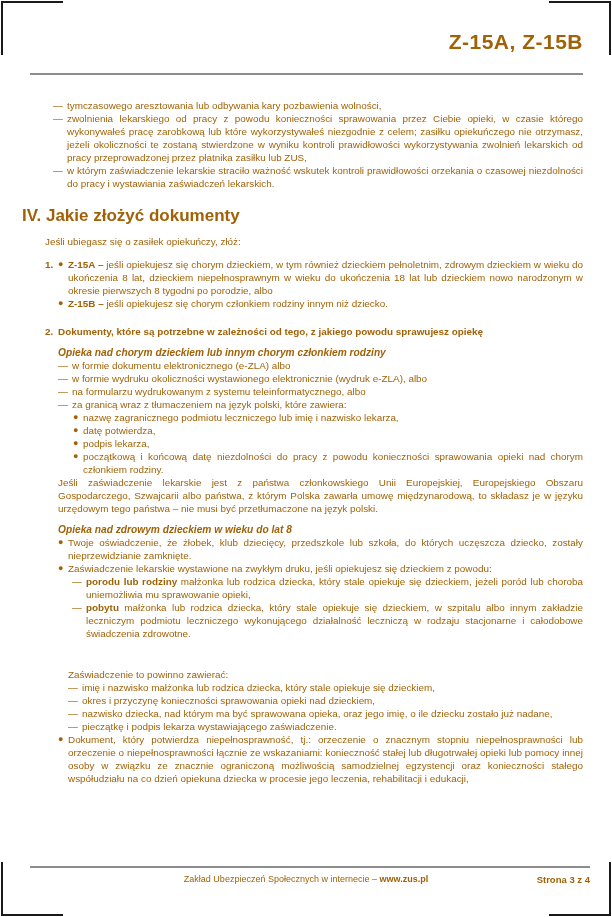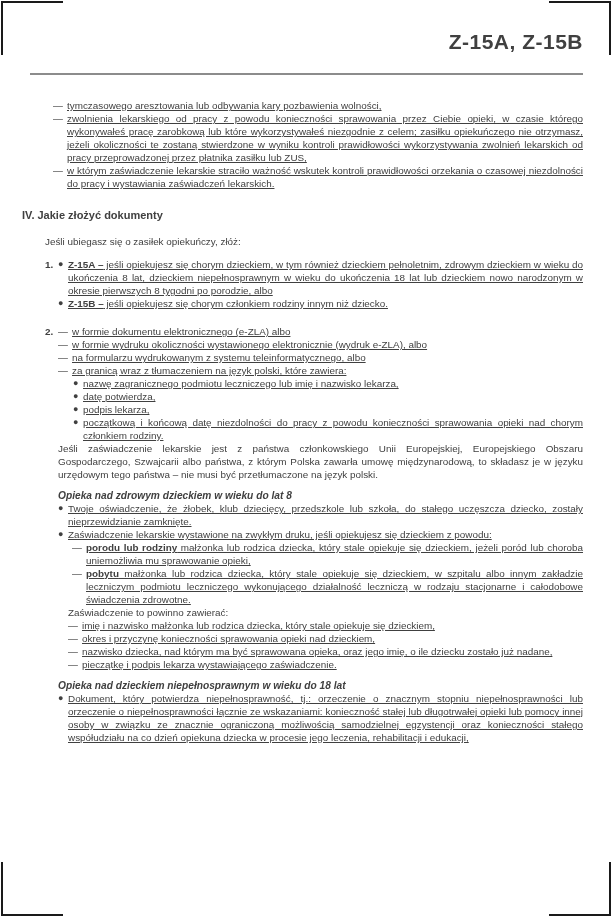--- a/index.html
+++ b/index.html
@@ -1,21 +1,21 @@
 <!DOCTYPE html>
 <html lang="pl"><head>
 <meta charset="utf-8">
 <style>
   html,body{margin:0;padding:0;background:#e8e8e8;}
   .page{
     position:relative;
     width:612px;height:917px;
     background:#ffffff;
     font-family:"Liberation Sans","DejaVu Sans",sans-serif;
-    color:#404040;
+    color:#a16207;
     overflow:hidden;
     box-sizing:border-box;
   }
   
   .cm{position:absolute;width:60px;height:52px;}
   .cm.tl{top:1px;left:1px;border-top:2px solid #1a1a1a;border-left:2px solid #1a1a1a;}
   .cm.tr{top:1px;right:1px;border-top:2px solid #1a1a1a;border-right:2px solid #1a1a1a;}
   .cm.bl{bottom:1px;left:1px;border-bottom:2px solid #1a1a1a;border-left:2px solid #1a1a1a;}
   .cm.br{bottom:1px;right:1px;border-bottom:2px solid #1a1a1a;border-right:2px solid #1a1a1a;}
 
@@ -32,47 +32,47 @@
   .rule{height:2px;background:#8c8c8c;border:0;margin:19px 0 0 8px;width:553px;}
 
   .body-text{font-size:9.9px;line-height:13px;}
   .just{text-align:justify;}
   .b{font-weight:bold;}
 
   
   .li{display:flex;}
   .li .m{flex:0 0 14px;}
   .li .mb{flex:0 0 10px;font-size:9px;}
-  .li .t{flex:1 1 auto;text-align:justify;text-decoration:underline;}
+  .li .t{flex:1 1 auto;text-align:justify;}
   .li .t.last{text-align:left;}
 
   .toplist{margin:24px 0 0 31px;}
 
   .sec-heading{
     margin:17px 0 0 0;
-    font-size:11px;
+    font-size:17px;
     font-weight:bold;
     line-height:17px;
   }
   .intro{margin:11px 0 0 23px;}
 
   .numitem{display:flex;margin:10px 0 0 23px;}
   .numitem.gap{margin-top:15px;}
   .numitem .num{flex:0 0 13px;font-weight:bold;}
   .numitem .ibody{flex:1 1 auto;}
   .item-title{font-weight:bold;}
 
   .sub-heading{
     font-weight:bold;font-style:italic;
     margin-top:8px;
     font-size:10.2px;
   }
   .nest1{margin-left:15px;}   
   .nest2{margin-left:14px;}   
-  .nest3{margin-left:10px;}   
+  .nest3{margin-left:10px;margin-top:28px;}   
 
   .footer{position:absolute;top:866px;left:22px;width:568px;font-size:9px;line-height:11px;}
   .footer .rulef{height:2px;background:#8c8c8c;margin-left:8px;width:560px;}
   .footer .row{position:relative;margin-top:6px;text-align:center;}
   .footer .page-num{position:absolute;right:0;top:0;font-weight:bold;font-size:9.5px;}
 </style>
 </head>
 <body>
 
 <div class="page">
@@ -116,21 +116,23 @@
         <div class="li">
           <span class="mb">●</span>
           <div class="t last"><span class="b">Z-15B –</span><span> jeśli opiekujesz się chorym członkiem rodziny innym niż dziecko.</span></div>
         </div>
       </div>
     </div>
 
     <div class="numitem gap">
       <span class="num">2.</span>
       <div class="ibody">
-
+        <div class="item-title">Dokumenty, które są potrzebne w zależności od tego, z jakiego powodu sprawujesz opiekę</div>
+
+        <div class="sub-heading">Opieka nad chorym dzieckiem lub innym chorym członkiem rodziny</div>
 
         <div class="li">
           <span class="m">—</span>
           <div class="t last">w formie dokumentu elektronicznego (e-ZLA) albo</div>
         </div>
         <div class="li">
           <span class="m">—</span>
           <div class="t last">w formie wydruku okoliczności wystawionego elektronicznie (wydruk e-ZLA), albo</div>
         </div>
         <div class="li">
@@ -160,21 +162,21 @@
             <div class="t">początkową i końcową datę niezdolności do pracy z powodu konieczności sprawowania opieki nad chorym członkiem rodziny.</div>
           </div>
         </div>
 
         <div class="just">Jeśli zaświadczenie lekarskie jest z państwa członkowskiego Unii Europejskiej, Europejskiego Obszaru Gospodarczego, Szwajcarii albo państwa, z którym Polska zawarła umowę międzynarodową, to składasz je w języku urzędowym tego państwa – nie musi być przetłumaczone na język polski.</div>
 
         <div class="sub-heading">Opieka nad zdrowym dzieckiem w wieku do lat 8</div>
 
         <div class="li">
           <span class="mb">●</span>
-          <div class="t">Twoje oświadczenie, że żłobek, klub dziecięcy, przedszkole lub szkoła, do stałego uczęszcza dziecko, zostały nieprzewidzianie zamknięte.</div>
+          <div class="t">Twoje oświadczenie, że żłobek, klub dziecięcy, przedszkole lub szkoła, do których uczęszcza dziecko, zostały nieprzewidzianie zamknięte.</div>
         </div>
         <div class="li">
           <span class="mb">●</span>
           <div class="t last">Zaświadczenie lekarskie wystawione na zwykłym druku, jeśli opiekujesz się dzieckiem z powodu:</div>
         </div>
 
         <div class="nest2">
           <div class="li">
             <span class="m">—</span>
             <div class="t"><span class="b">porodu lub rodziny</span><span> małżonka lub rodzica dziecka, który stale opiekuje się dzieckiem, jeżeli poród lub choroba uniemożliwia mu sprawowanie opieki,</span></div>
@@ -198,25 +200,31 @@
           <div class="li">
             <span class="m">—</span>
             <div class="t">nazwisko dziecka, nad którym ma być sprawowana opieka, oraz jego imię, o ile dziecku zostało już nadane,</div>
           </div>
           <div class="li">
             <span class="m">—</span>
             <div class="t last">pieczątkę i podpis lekarza wystawiającego zaświadczenie.</div>
           </div>
         </div>
 
-        <div class="sub-heading">Opieka nad dzieckiem niepełnosprawnym w wieku do 18 lat</div>
         <div class="li">
           <span class="mb">●</span>
           <div class="t">Dokument, który potwierdza niepełnosprawność, tj.: orzeczenie o znacznym stopniu niepełnosprawności lub orzeczenie o niepełnosprawności łącznie ze wskazaniami: konieczność stałej lub długotrwałej opieki lub pomocy innej osoby w związku ze znacznie ograniczoną możliwością samodzielnej egzystencji oraz konieczności stałego współudziału na co dzień opiekuna dziecka w procesie jego leczenia, rehabilitacji i edukacji,</div>
         </div>
 
       </div>
     </div>
 
   </div>
 
+  <div class="footer">
+    <div class="rulef"></div>
+    <div class="row">
+      <span><span>Zakład Ubezpieczeń Społecznych w internecie – </span><span class="b">www.zus.pl</span></span>
+      <span class="page-num">Strona 3 z 4</span>
+    </div>
+  </div>
 
 </div>
 
 </body></html>

